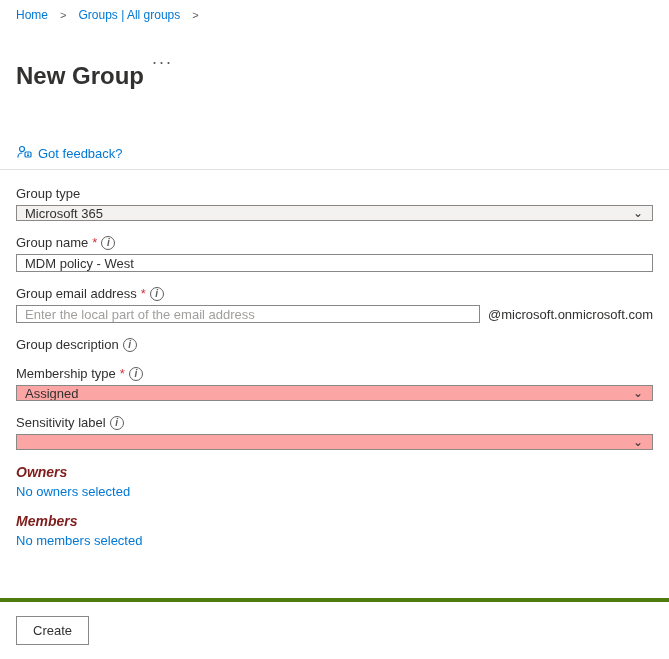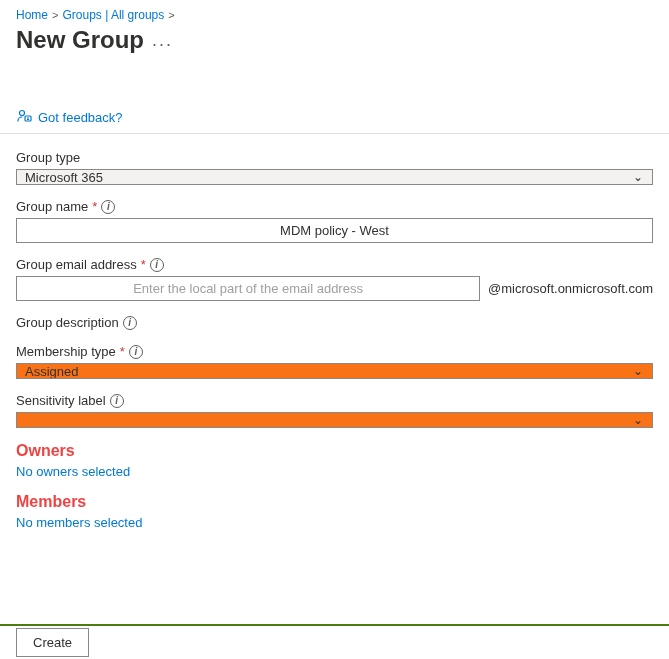--- a/index.html
+++ b/index.html
@@ -16,21 +16,21 @@
       display: flex;
       flex-direction: column;
       height: 659px;
       width: 669px;
       position: relative;
     }
     .breadcrumb-bar {
       padding: 8px 16px 0 16px;
       display: flex;
       align-items: center;
-      gap: 4px;
+      gap: 12px;
       font-size: 12px;
       color: #0078d4;
     }
     .breadcrumb-bar a {
       color: #0078d4;
       text-decoration: none;
       cursor: pointer;
     }
     .breadcrumb-bar .sep {
       color: #605e5c;
@@ -39,20 +39,21 @@
     .header-row {
       display: flex;
       align-items: center;
       padding: 4px 16px 8px 16px;
       gap: 8px;
     }
     .page-title {
       font-size: 24px;
       font-weight: 600;
       color: #323130;
+      margin-top: 36px;
     }
     .more-icon {
       font-size: 18px;
       color: #605e5c;
       cursor: pointer;
       letter-spacing: 2px;
     }
     .feedback-bar {
       display: flex;
       align-items: center;
@@ -111,28 +112,27 @@
       border: 1px solid #605e5c;
       border-radius: 50%;
       font-size: 10px;
       color: #605e5c;
       cursor: pointer;
       font-style: italic;
       font-weight: bold;
     }
     .form-input {
       width: 100%;
-      height: 25px;
+      height: 18px;
       border: 1px solid #8a8886;
       padding: 0 8px;
       font-size: 13px;
       color: #323130;
       background: #fff;
       outline: none;
-      text-align: center;
     }
     .form-input::placeholder {
       color: #a19f9d;
     }
     .select-wrapper {
       position: relative;
       width: 100%;
     }
     .form-select {
       width: 100%;
@@ -140,21 +140,21 @@
       border: 1px solid #8a8886;
       padding: 0 32px 0 8px;
       font-size: 13px;
       color: #323130;
       background: #f3f2f1;
       appearance: none;
       cursor: pointer;
       outline: none;
     }
     .form-select-white {
-      background: #f97316;
+      background: #fca5a5;
     }
     .select-chevron {
       position: absolute;
       right: 10px;
       top: 50%;
       transform: translateY(-50%);
       pointer-events: none;
       color: #323130;
       font-size: 12px;
     }
@@ -165,34 +165,35 @@
     }
     .email-input-wrap {
       flex: 1;
     }
     .email-domain {
       font-size: 13px;
       color: #323130;
       white-space: nowrap;
     }
     .section-title {
-      font-size: 16px;
+      font-size: 14px;
       font-weight: 600;
-      color: #ef4444;
+      color: #7f1d1d;
       margin-bottom: 4px;
+      font-style: italic;
     }
     .link-text {
       color: #0078d4;
       font-size: 13px;
       cursor: pointer;
       text-decoration: none;
     }
     .footer-bar {
-      padding: 2px 16px;
-      border-top: 2px solid #4d7c0f;
+      padding: 14px 16px;
+      border-top: 4px solid #4d7c0f;
       background: #fff;
     }
     .create-btn {
       padding: 6px 16px;
       background: #fff;
       border: 1px solid #8a8886;
       font-size: 13px;
       color: #323130;
       cursor: pointer;
       font-family: 'Segoe UI', Arial, sans-serif;

